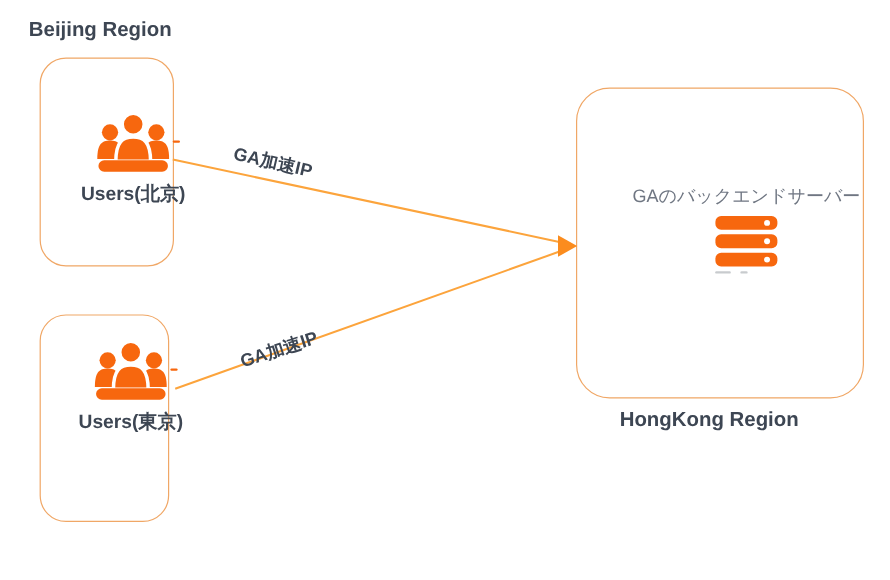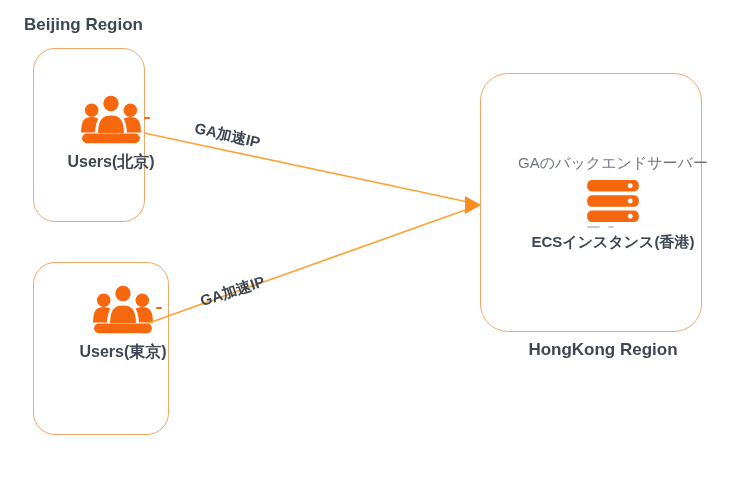--- a/index.html
+++ b/index.html
@@ -24,23 +24,23 @@
     border: 1.4px solid #f0a766;
     border-radius: 22px;
     display: flex;
     flex-direction: column;
     align-items: center;
     box-sizing: border-box;
     z-index: 1;
     padding-left: 44px;
   }
   .box-beijing { left: 33px; top: 48px; width: 112px; height: 174px; padding-top: 42px; }
-  .box-japan  { left: 33px; top: 262px; width: 136px; height: 173px; padding-top: 18px; }
+  .box-japan  { left: 33px; top: 262px; width: 108px; height: 173px; padding-top: 18px; }
   .box-hongkong {
-    left: 480px; top: 73px; width: 222px; height: 259px;
+    left: 480px; top: 73px; width: 240px; height: 259px;
     border-radius: 28px; padding-top: 80px;
   }
   .users-icon-wrap { position: relative; width: 64px; height: 56px; }
   .tm-dash {
     position: absolute; right: -7px; top: 26px;
     width: 6px; height: 2px; background: #f7670e; border-radius: 1px;
   }
   .node-label {
     margin-top: 5px;
     font-size: 16px;
@@ -63,21 +63,21 @@
   .ecs-label { margin-top: 5px; font-size: 15px; font-weight: bold; color: #3d4653; white-space: nowrap; }
   .arrow-layer { position: absolute; left: 0; top: 0; width: 742px; height: 483px; z-index: 2; pointer-events: none; }
   .ga-link-label {
     position: absolute;
     font-size: 15px; font-weight: bold; color: #3d4653;
     white-space: nowrap; z-index: 3;
     transform-origin: left top;
   }
   .ga-link-label-1 { left: 197px; top: 119px; transform: rotate(13deg); }
   .ga-link-label-2 { left: 198px; top: 293px; transform: rotate(-18deg); }
-  .title-hongkong { left: 492px; top: 340px; width: 222px; text-align: center; }
+  .title-hongkong { left: 480px; top: 340px; width: 222px; text-align: center; }
 </style>
 </head>
 <body>
 
 <div class="canvas">
 
   <svg class="arrow-layer" viewBox="0 0 742 483">
     <line x1="144" y1="133" x2="468" y2="202" stroke="#FCA43C" stroke-width="1.7"></line>
     <line x1="146" y1="324" x2="468" y2="209" stroke="#FCA43C" stroke-width="1.7"></line>
     <polygon points="465,196 481,205 465,214" fill="#FB8C1E"></polygon>
@@ -139,18 +139,17 @@
         <rect x="0" y="32" width="54" height="12" rx="5" fill="#F7670E"></rect>
         <circle cx="45" cy="6" r="2.6" fill="#ffffff"></circle>
         <circle cx="45" cy="22" r="2.6" fill="#ffffff"></circle>
         <circle cx="45" cy="38" r="2.6" fill="#ffffff"></circle>
       </svg>
     </div>
     <div class="remnants">
       <span class="remnant-mark remnant-a"></span>
       <span class="remnant-mark remnant-b"></span>
     </div>
-    <div class="ecs-label">ECSインスタンス(香港)</div>
   </div>
 
   <div class="region-title title-hongkong">HongKong Region</div>
 
 </div>
 
 </body></html>

